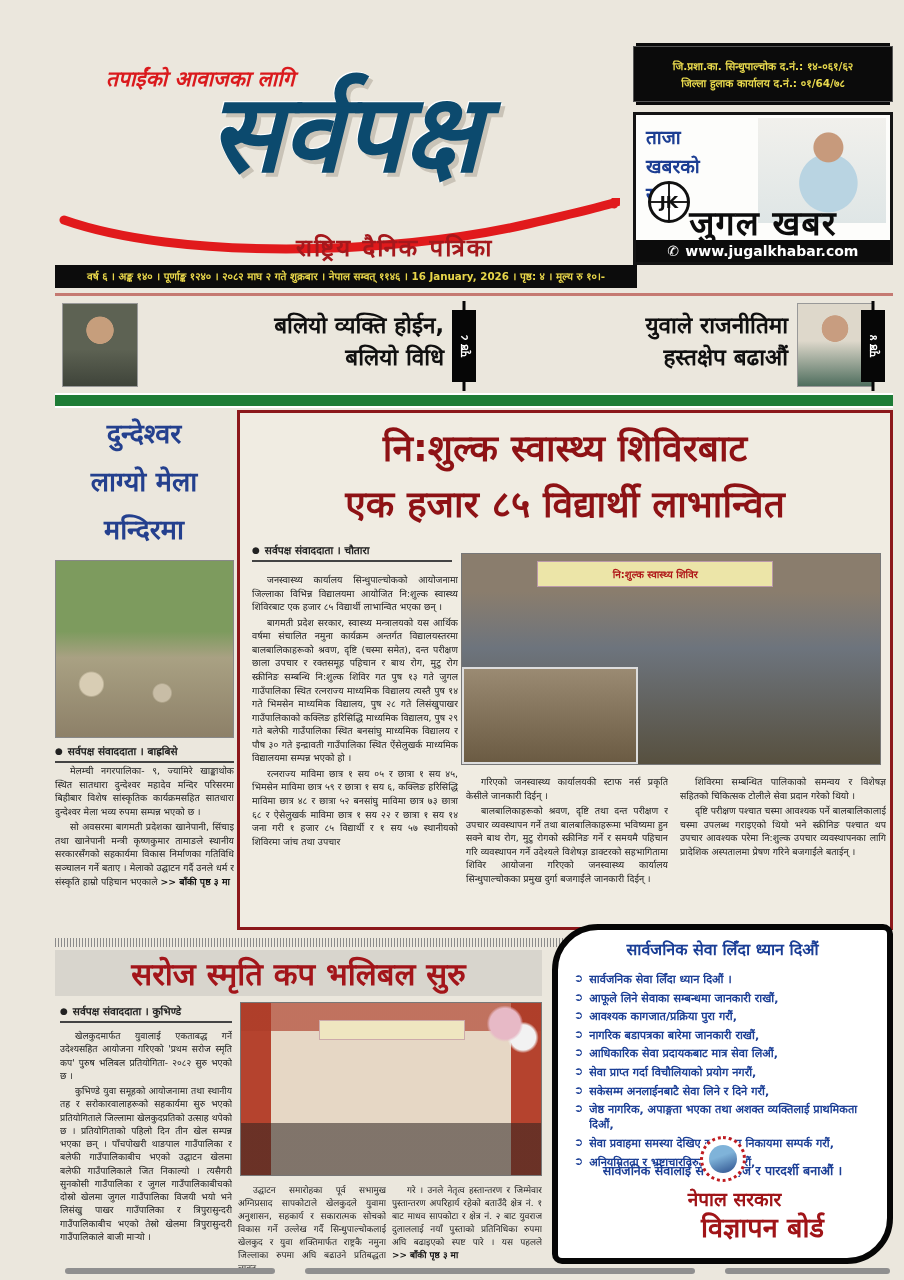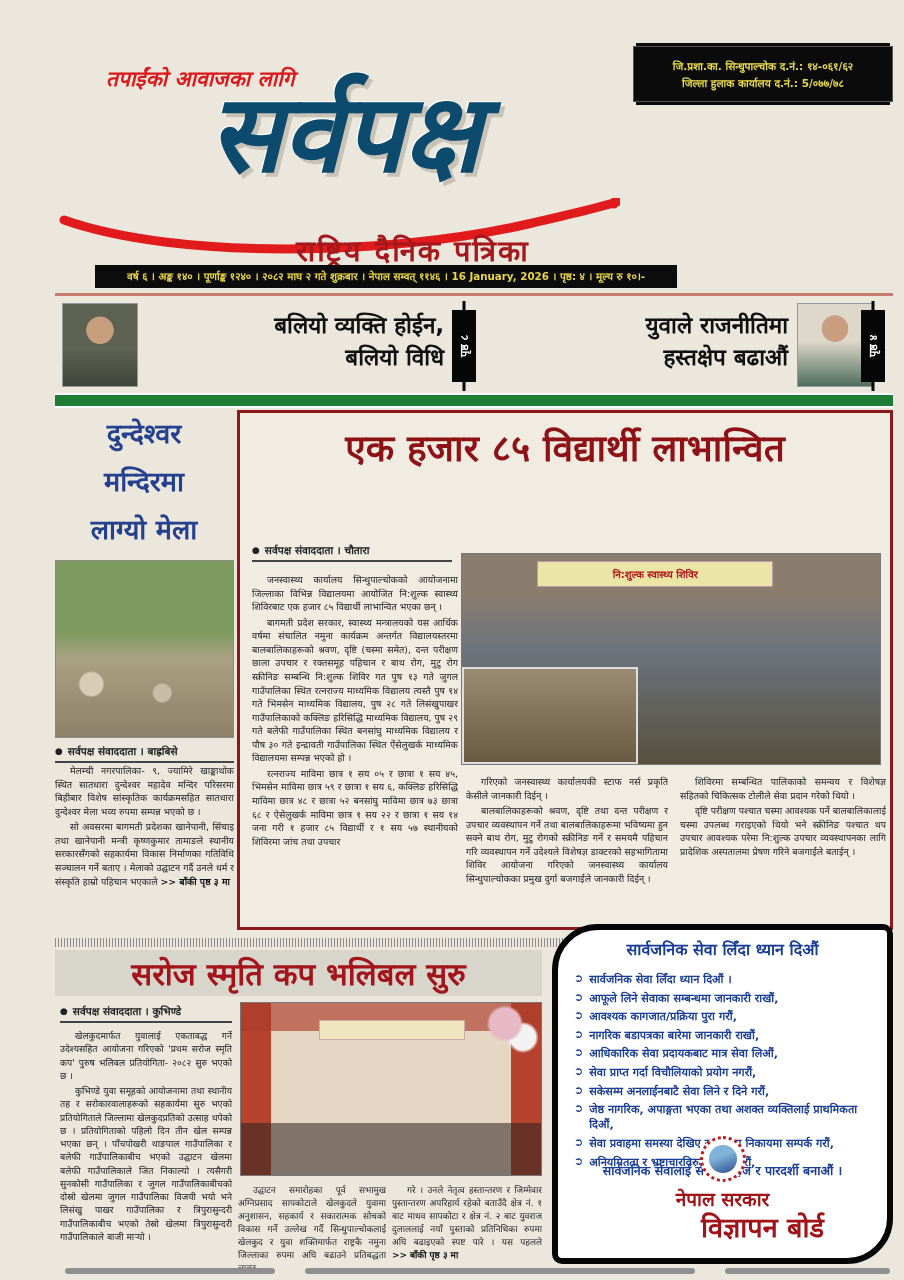--- a/index.html
+++ b/index.html
@@ -6,21 +6,21 @@
   .page{position:relative;width:904px;height:1280px;background:#ebe7dd;overflow:hidden;
         font-family:"DejaVu Sans","Liberation Sans",sans-serif;color:#1a1a1a;text-decoration:underline;}
   .abs{position:absolute;}
 
   
   .masthead-tagline{left:106px;top:64px;font-size:21px;font-weight:bold;font-style:italic;color:#da1a1d;}
   .masthead-title{left:70px;top:74px;width:550px;text-align:center;font-size:108px;line-height:1.12;
         font-weight:bold;font-style:italic;color:#0c4a6e;white-space:nowrap;
         text-shadow:4px 4px 0 #c9c3b7,-1px -1px 0 #fff,1px 1px 0 #fff;}
   .swoosh{left:58px;top:198px;width:562px;height:64px;}
-  .masthead-subtitle{left:296px;top:230px;font-size:29px;font-weight:bold;color:#a5181c;letter-spacing:2px;}
+  .masthead-subtitle{left:296px;top:230px;font-size:24px;font-weight:bold;color:#a5181c;letter-spacing:2px;}
 
   .regbox{left:633px;top:46px;width:260px;height:56px;background:#0b0b0b;color:#e7d84d;
         display:flex;flex-direction:column;justify-content:center;align-items:center;gap:3px;
         font-size:10.5px;font-weight:bold;text-align:center;
         box-shadow:0 -6px 0 -3px #0b0b0b,0 6px 0 -3px #0b0b0b, inset 0 0 0 1px #555;}
   .promobox{left:633px;top:112px;width:260px;height:153px;background:#fdfdfb;border:3px solid #141414;box-sizing:border-box;}
   .promo-tagline{position:absolute;left:10px;top:8px;color:#1c3e93;font-size:19px;font-weight:bold;line-height:1.5;}
   .promo-photo{position:absolute;right:4px;top:3px;width:128px;height:105px;
         background:radial-gradient(circle at 55% 28%,#c79a7c 0 14%,transparent 15%),
                    radial-gradient(circle at 55% 62%,#b9d4e2 0 30%,transparent 31%),
@@ -28,21 +28,21 @@
   .jk-logo{position:absolute;left:12px;top:66px;width:42px;height:42px;border:3px solid #111;border-radius:50%;
         box-sizing:border-box;display:flex;align-items:center;justify-content:center;
         font-size:16px;font-weight:bold;color:#111;background:
         linear-gradient(90deg,transparent 48%,#222 48% 52%,transparent 52%),
         linear-gradient(0deg,transparent 48%,#222 48% 52%,transparent 52%),#fff;}
   .promo-brand{position:absolute;left:0;bottom:22px;width:100%;text-align:center;font-size:34px;
         font-weight:900;color:#0c0c0c;letter-spacing:1px;line-height:1;}
   .promo-web{position:absolute;left:0;bottom:0;width:100%;height:22px;background:#0c0c0c;color:#fff;
         font-size:14px;font-weight:bold;display:flex;align-items:center;justify-content:center;gap:6px;}
   .datebar{left:55px;top:265px;width:582px;height:23px;background:#0c0c0c;color:#e8d64a;
-        font-size:10.3px;font-weight:bold;line-height:23px;text-align:center;white-space:nowrap;overflow:hidden;margin-left:40px;}
+        font-size:10.3px;font-weight:bold;line-height:23px;text-align:center;white-space:nowrap;overflow:hidden;}
   .header-rule{left:55px;top:293px;width:838px;height:3px;background:#c57a72;}
 
   
   .teaser-photo{width:76px;height:84px;border:1px solid #999;box-sizing:border-box;}
   .t1{left:62px;top:303px;background:radial-gradient(circle at 50% 32%,#c69e7c 0 20%,transparent 21%),
         linear-gradient(180deg,#5d6253 0 55%,#3f443a);}
   .t2{left:797px;top:303px;background:radial-gradient(circle at 50% 30%,#c89d80 0 19%,transparent 20%),
         linear-gradient(180deg,#ded8cb 0 45%,#4f6e5e);}
   .teaser-headline{font-size:22.5px;font-weight:bold;color:#101010;line-height:1.4;text-align:right;}
   .th1{left:148px;top:310px;width:296px;}
@@ -115,37 +115,54 @@
   .psa-item{display:flex;gap:6px;font-size:11.2px;font-weight:bold;color:#1c3f96;line-height:1.35;margin-bottom:3.5px;}
   .psa-bullet{flex:0 0 auto;font-size:11px;}
   .psa-footer{position:absolute;left:0;top:246px;width:100%;text-align:center;font-size:12.5px;font-weight:bold;color:#1c3f96;}
   .emblem{position:absolute;left:50%;top:264px;transform:translateX(-50%);width:46px;height:46px;border-radius:50%;
         border:3px dotted #c01c20;background:#fff;box-sizing:border-box;}
   .emblem::after{content:"";position:absolute;left:6px;top:6px;width:28px;height:28px;border-radius:50%;
         background:linear-gradient(160deg,#7fb3d9 0 40%,#2c4f8c);}
   .psa-org1{position:absolute;left:0;top:252px;width:100%;text-align:center;font-size:19px;font-weight:bold;color:#a01418;}
   .psa-org2{position:absolute;left:0;top:274px;width:100%;text-align:center;font-size:27px;font-weight:bold;color:#a01418;padding-left:40px;}
   
-  .emblem{top:206px;} .psa-org1{top:256px;} .psa-org2{top:278px;}
+  .emblem{top:206px;} .psa-org1{top:256px;margin-left:12px;} .psa-org2{top:278px;}
   .psa-footer{top:232px;}
 
   
   .fbar{top:1268px;height:6px;background:#8f8f8f;border-radius:3px;}
   .fb1{left:65px;width:210px;} .fb2{left:305px;width:390px;} .fb3{left:725px;width:165px;}
 </style>
 </head>
 <body>
 
 <div class="page">
 
   <div class="abs regbox">
     <div>जि.प्रशा.का. सिन्धुपाल्चोक द.नं.: १४-०६१/६२</div>
-    <div>जिल्ला हुलाक कार्यालय द.नं.: 5/०७७/७८</div>
-  </div>
-
+    <div>जिल्ला हुलाक कार्यालय द.नं.: ०१/64/७८</div>
+  </div>
+
+  <div class="abs promobox">
+    <div class="promo-tagline">
+
+    <div>ताजा</div>
+        <div>खबरको</div>
+        <div>साथी</div>
+      </div>
+    <div class="promo-photo"></div>
+    <div class="jk-logo">
+      <span>JK</span>
+    </div>
+    <div class="promo-brand">जुगल खबर</div>
+    <div class="promo-web">
+      <span>✆</span>
+      <span>www.jugalkhabar.com</span>
+    </div>
+  </div>
 
   <div class="abs masthead-tagline">तपाईंको आवाजका लागि</div>
   <div class="abs masthead-title">सर्वपक्ष</div>
   <svg class="abs swoosh" viewBox="0 0 562 64">
     <path d="M6 22 C 120 62, 330 58, 470 26 S 548 2, 556 6" fill="none" stroke="#e11a1c" stroke-width="9" stroke-linecap="round"></path>
   </svg>
   <div class="abs masthead-subtitle">राष्ट्रिय दैनिक पत्रिका</div>
 
   <div class="abs datebar">वर्ष ६ । अङ्क १४० । पूर्णाङ्क १२४० । २०८२ माघ २ गते शुक्रबार । नेपाल सम्वत् ११४६ । 16 January, 2026 । पृष्ठ: ४ । मूल्य रु १०।-</div>
   <div class="abs header-rule"></div>
@@ -161,38 +178,39 @@
     <div>युवाले राजनीतिमा</div>
     <div>हस्तक्षेप बढाऔं</div>
   </div>
   <div class="abs teaser-photo t2"></div>
   <div class="abs pagetag pt2">पृष्ठ ४</div>
 
   <div class="abs greenband"></div>
 
   <div class="abs mela-headline">
     <div>दुन्देश्वर</div>
+    <div>लाग्यो मेला</div>
     <div>मन्दिरमा</div>
-    <div>लाग्यो मेला</div>
   </div>
   <div class="abs mela-photo"></div>
   <div class="abs byline mela-caption">
     <span class="bullet">●</span>
     <span>सर्वपक्ष संवाददाता । बाह्रबिसे</span>
   </div>
   <div class="abs body-col mela-body">
     <span><p>मेलम्ची नगरपालिका- ९, ज्यामिरे खाङ्काथोक स्थित सातधारा दुन्देश्वर महादेव मन्दिर परिसरमा बिहीबार विशेष सांस्कृतिक कार्यक्रमसहित सातधारा दुन्देश्वर मेला भव्य रुपमा सम्पन्न भएको छ ।</p></span>
     <p>
       <span>सो अवसरमा बागमती प्रदेशका खानेपानी, सिंचाइ तथा खानेपानी मन्त्री कृष्णकुमार तामाङले स्थानीय सरकारसँगको सहकार्यमा विकास निर्माणका गतिविधि सञ्चालन गर्ने बताए । मेलाको उद्घाटन गर्दै उनले धर्म र संस्कृति हाम्रो पहिचान भएकाले</span>
       <b class="more">&gt;&gt; बाँकी पृष्ठ ३ मा</b>
     </p>
   </div>
 
   <div class="abs mainbox">
     <div class="main-headline">
+      <div>नि:शुल्क स्वास्थ्य शिविरबाट</div>
       <div>एक हजार ८५ विद्यार्थी लाभान्वित</div>
     </div>
     <div class="byline main-byline">
       <span class="bullet">●</span>
       <span>सर्वपक्ष संवाददाता । चौतारा</span>
     </div>
     <div class="body-col main-col1">
 
     <p>जनस्वास्थ्य कार्यालय सिन्धुपाल्चोकको आयोजनामा जिल्लाका विभिन्न विद्यालयमा आयोजित नि:शुल्क स्वास्थ्य शिविरबाट एक हजार ८५ विद्यार्थी लाभान्वित भएका छन् ।</p>
         <p>बागमती प्रदेश सरकार, स्वास्थ्य मन्त्रालयको यस आर्थिक वर्षमा संचालित नमुना कार्यक्रम अन्तर्गत विद्यालयस्तरमा बालबालिकाहरूको श्रवण, दृष्टि (चस्मा समेत), दन्त परीक्षण छाला उपचार र रक्तसमूह पहिचान र बाथ रोग, मुटु रोग स्क्रीनिङ सम्बन्धि नि:शुल्क शिविर गत पुष १३ गते जुगल गाउँपालिका स्थित रत्नराज्य माध्यमिक विद्यालय त्यस्तै पुष १४ गते भिमसेन माध्यमिक विद्यालय, पुष २८ गते लिसंखुपाखर गाउँपालिकाको कक्लिङ हरिसिद्धि माध्यमिक विद्यालय, पुष २९ गते बलेफी गाउँपालिका स्थित बनसांघु माध्यमिक विद्यालय र पौष ३० गते इन्द्रावती गाउँपालिका स्थित ऐंसेलुखर्क माध्यमिक विद्यालयमा सम्पन्न भएको हो ।</p>

